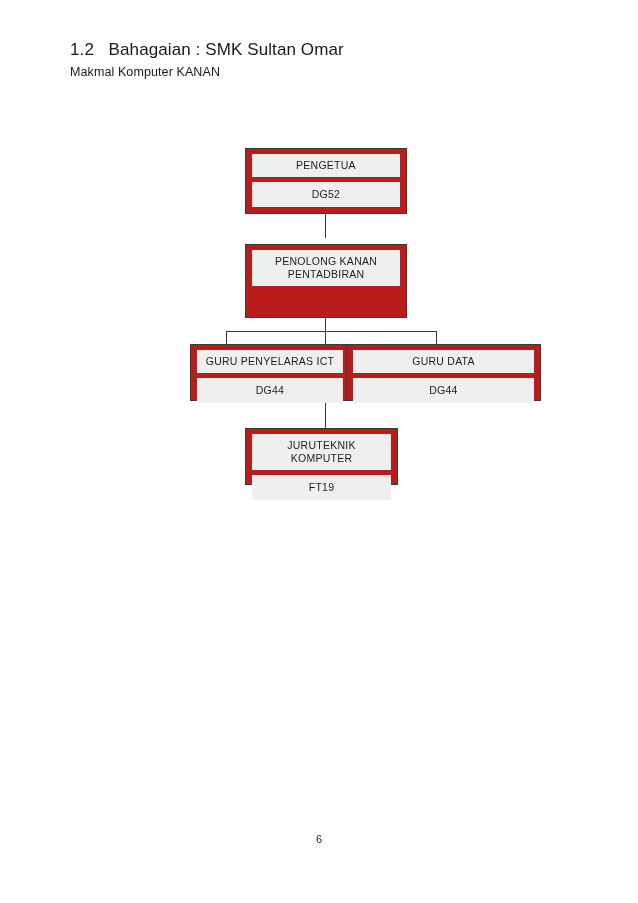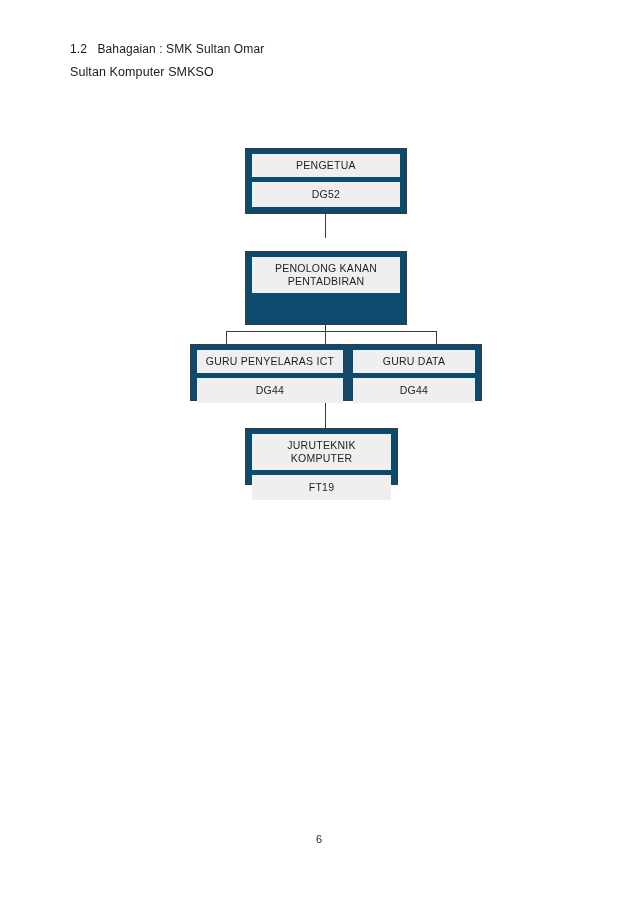--- a/index.html
+++ b/index.html
@@ -17,21 +17,21 @@
   }
 
   
   .doc-header {
     position: absolute;
     left: 70px;
     top: 40px;
     width: 520px;
   }
   .header-line-1 {
-    font-size: 12px;
+    font-size: 17px;
     line-height: 19px;
     white-space: pre;
     letter-spacing: 0.1px;
   }
   .header-line-2 {
     font-size: 12.5px;
     line-height: 19px;
     margin-top: 4px;
     letter-spacing: 0.1px;
   }
@@ -42,21 +42,21 @@
     left: 0;
     top: 0;
     width: 638px;
     height: 520px;
   }
 
   .node {
     position: absolute;
     box-sizing: border-box;
     border: 1.4px solid #3a3a3a;
-    background: #0c4a6e;
+    background: #b91c1c;
     padding: 5px 6px 6px 6px;
     display: flex;
     flex-direction: column;
     gap: 5px;
   }
   .node-cell {
     background: #efefef;
     text-align: center;
     font-size: 10.5px;
     line-height: 13px;
@@ -64,23 +64,23 @@
     padding: 5px 4px;
     letter-spacing: 0.25px;
     white-space: pre-line;
   }
   .node-cell.grade {
     padding: 6px 21px;
   }
 
   
   #node-pengetua      { left: 245px; top: 148px; width: 162px; height: 66px; }
-  #node-pk-pentadbiran{ left: 245px; top: 251px; width: 162px; height: 74px; }
+  #node-pk-pentadbiran{ left: 245px; top: 244px; width: 162px; height: 74px; }
   #node-guru-ict      { left: 150px; top: 344px; width: 160px; height: 57px; margin-left: 40px; }
-  #node-guru-data     { left: 346px; top: 344px; width: 136px; height: 57px; }
+  #node-guru-data     { left: 346px; top: 344px; width: 195px; height: 57px; }
   #node-juruteknik    { left: 245px; top: 428px; width: 153px; height: 57px; }
 
   
   .conn {
     position: absolute;
     background: #3a3a3a;
   }
   .conn.v { width: 1.4px; }
   .conn.h { height: 1.4px; }
 
@@ -99,21 +99,21 @@
     text-align: center;
     font-size: 11px;
     color: #262626;
   }
 </style>
 </head>
 <body>
 
 <div class="doc-header">
   <div class="header-line-1">1.2	Bahagaian : SMK Sultan Omar</div>
-  <div class="header-line-2">Sultan Komputer SMKSO</div>
+  <div class="header-line-2">Makmal Komputer KANAN</div>
 </div>
 
 <div class="orgchart">
 
   <div class="conn v" id="conn-pengetua-pk"></div>
   <div class="conn v" id="conn-pk-down"></div>
   <div class="conn h" id="conn-branch-h"></div>
   <div class="conn v" id="conn-branch-left-v"></div>
   <div class="conn v" id="conn-branch-right-v"></div>
 

